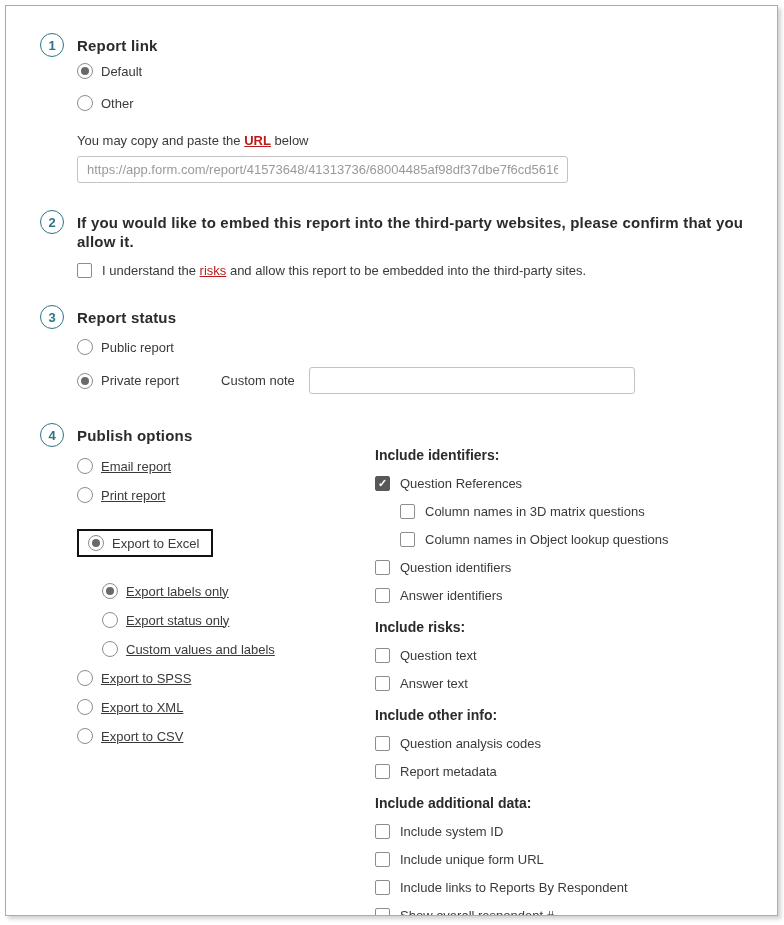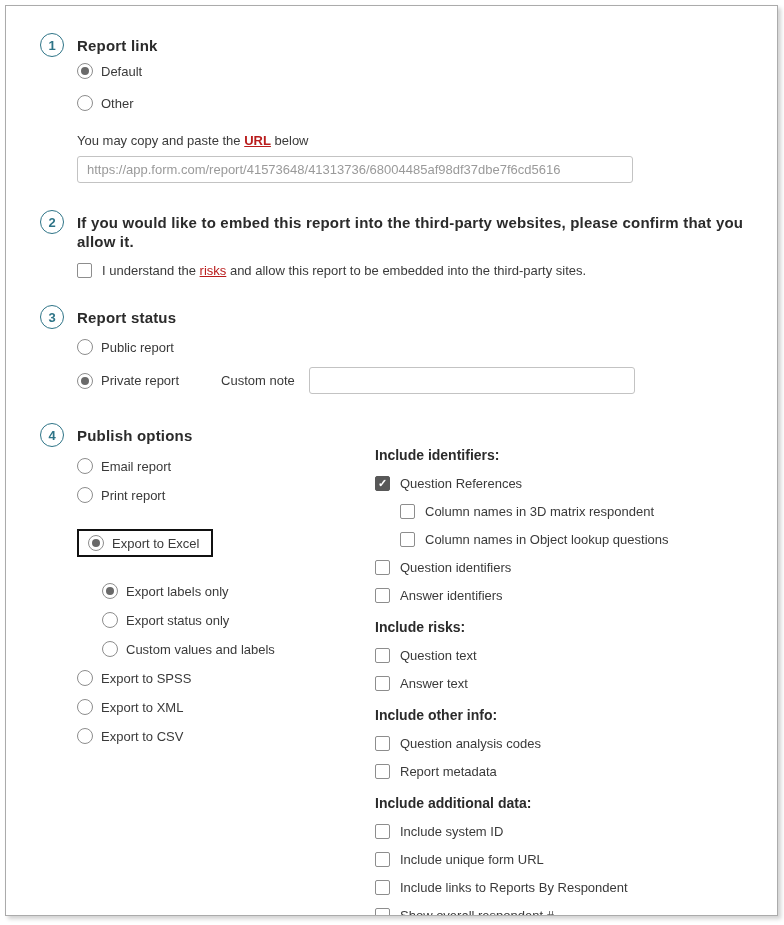--- a/index.html
+++ b/index.html
@@ -60,34 +60,34 @@
     height: 27px; background: #fff;
     font-family: "Liberation Sans", sans-serif;
     font-size: 13px; color: #999999; padding: 0 9px; outline: none;
   }
   .link { color: #b91c1c; text-decoration: underline; cursor: pointer; }
   .link.bold { font-weight: bold; }
   
   .s1 .radio-row { margin: 8px 0 16px 0; }
   .s1 .radio-row + .radio-row { margin-top: 0; }
   .url-hint { font-size: 13px; margin: 22px 0 8px 0; }
-  .url-input { width: 556px; color: #9a9a9a; }
+  .url-input { width: 491px; color: #9a9a9a; }
   
   .s1 { margin-bottom: 26px; }
   .s2 { margin-bottom: 26px; }
   .s2 .sec-title { max-width: 672px; }
   .s2 .check-row { margin-top: 12px; }
   .s3 { margin-bottom: 28px; }
   .s3 .radio-row { margin-top: 12px; }
   .s3 .row2 { }
   .custom-note-label { font-size: 13px; margin-left: 42px; margin-right: 14px; }
   .note-input { width: 326px; }
   
   .pub-columns { display: flex; align-items: flex-start; }
-  .pub-left { width: 298px; flex-shrink: 0; }
+  .pub-left { width: 298px; flex-shrink: 0; text-decoration: underline; }
   .pub-left .radio-row { margin: 13px 0; }
   .pub-left .indent1 { margin-left: 25px; }
   .boxed {
     display: inline-flex; border: 2px solid #111;
     padding: 4px 12px 4px 9px; margin-left: -11px; margin-top: 9px; margin-bottom: 9px;
   }
   .pub-right { flex: 1; padding-top: 2px; }
   .group-heading { font-weight: bold; font-size: 14px; color: #2b2b2b; margin: 16px 0 4px 0; }
   .group-heading.first { margin-top: 0; }
   .pub-right .check-row { margin: 13px 0; }
@@ -189,21 +189,21 @@
         </div>
 
         <div class="pub-right">
           <div class="group-heading first">Include identifiers:</div>
           <div class="check-row">
             <span class="checkbox checked"></span>
             <span>Question References</span>
           </div>
           <div class="check-row indent1">
             <span class="checkbox"></span>
-            <span>Column names in 3D matrix respondent</span>
+            <span>Column names in 3D matrix questions</span>
           </div>
           <div class="check-row indent1">
             <span class="checkbox"></span>
             <span>Column names in Object lookup questions</span>
           </div>
           <div class="check-row">
             <span class="checkbox"></span>
             <span>Question identifiers</span>
           </div>
           <div class="check-row">

